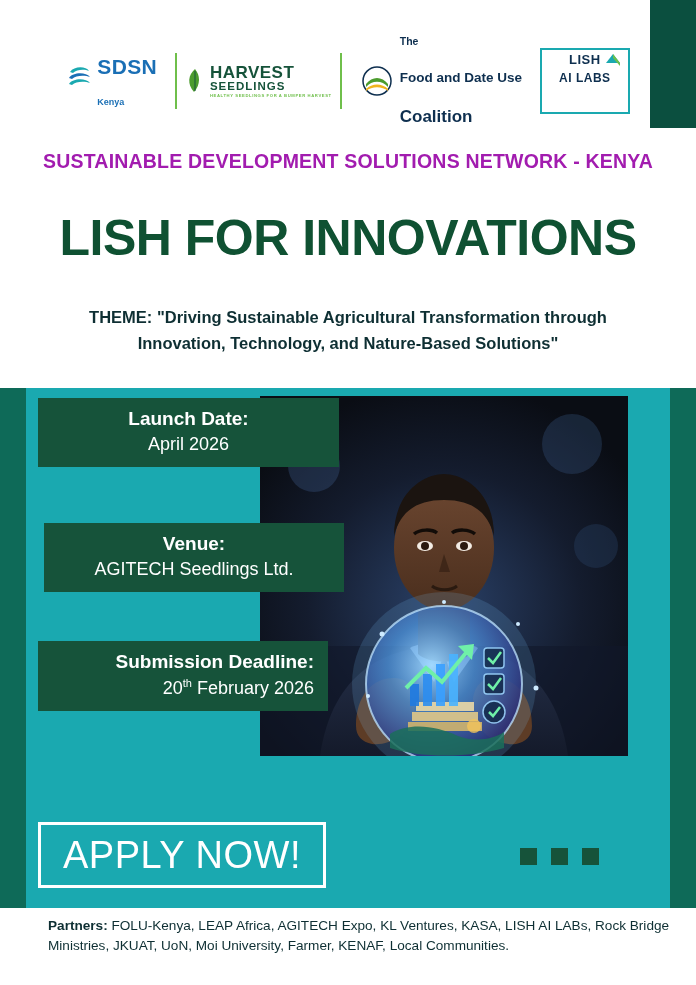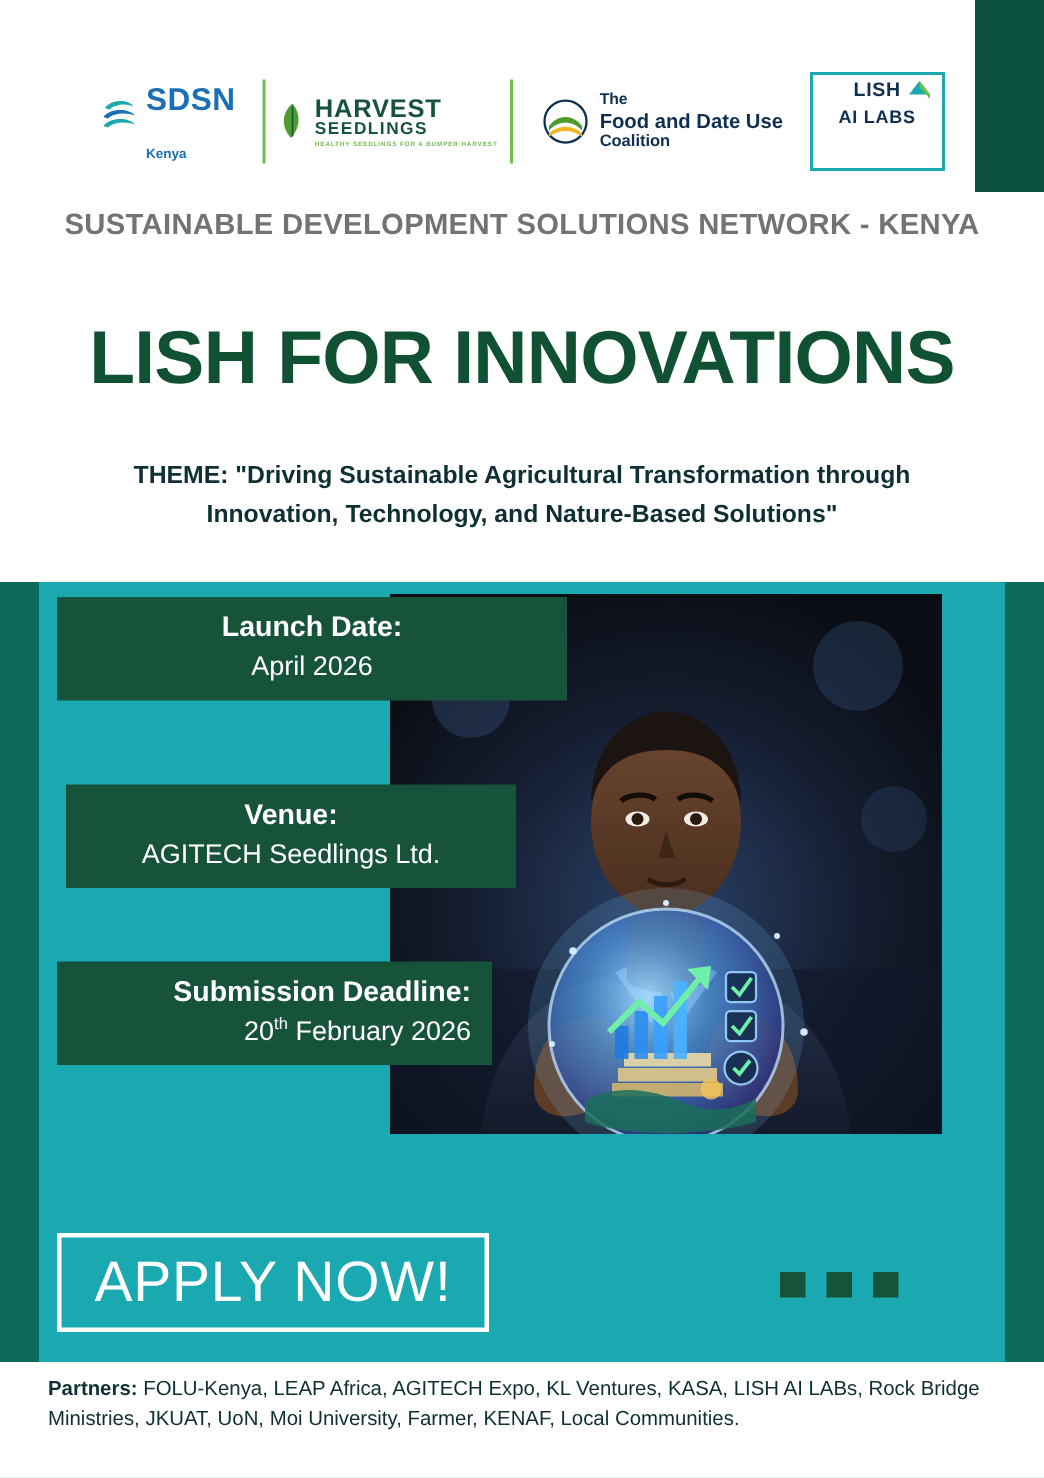--- a/index.html
+++ b/index.html
@@ -112,48 +112,48 @@
     align-items: center;
   }
   .agitech-leaf { width: 20px; height: 26px; }
   .agitech-text { display: flex; flex-direction: column; line-height: 1; }
   .agitech-title { font-size: 17px; font-weight: bold; color: #16533a; letter-spacing: 0.5px; }
   .agitech-sub { font-size: 11.5px; font-weight: bold; color: #16533a; letter-spacing: 1px; }
   .agitech-tag { font-size: 4.2px; color: #6fbf4b; letter-spacing: 0.6px; margin-top: 2px; font-weight: bold;}
 
   .logo-folu { flex-direction: row; align-items: center; gap: 6px; }
   .folu-mark { width: 34px; height: 30px; }
-  .folu-text { display: flex; flex-direction: column; line-height: 1.12; }
+  .folu-text { display: flex; flex-direction: column; line-height: 1.12; gap: 22px; }
   .folu-l1 { font-size: 10.5px; font-weight: bold; color: #0e2f4f; }
   .folu-l2 { font-size: 13.5px; font-weight: bold; color: #0e2f4f; }
-  .folu-l3 { font-size: 11px; font-weight: bold; color: #0e2f4f; }
+  .folu-l3 { font-size: 17px; font-weight: bold; color: #0e2f4f; }
 
   .logo-lish {
     border: 2px solid #1aa9b0;
     padding: 3px 7px;
     display: flex;
     flex-direction: column;
     align-items: center;
     line-height: 1.05;
   }
   .lish-row { display: flex; align-items: center; gap: 4px; padding-left: 20px; }
   .lish-title { font-size: 13px; font-weight: bold; color: #0e2f4f; letter-spacing: 0.5px; }
   .lish-mark { width: 16px; height: 14px; }
   .lish-sub { font-size: 12px; font-weight: bold; color: #0e2f4f; letter-spacing: 0.5px; }
 
   
   .org-name {
     position: absolute;
     left: 26px;
-    top: 137px;
+    top: 148px;
     width: 644px;
     text-align: center;
     font-size: 19.5px;
     font-weight: bold;
-    color: #737373;
+    color: #a21caf;
     letter-spacing: 0.2px;
     line-height: 1.35;
   }
   .main-title {
     position: absolute;
     left: 26px;
     top: 209px;
     width: 644px;
     text-align: center;
     font-size: 50px;
@@ -188,21 +188,21 @@
     line-height: 1.25;
   }
   .info-value {
     font-size: 18px;
     font-weight: normal;
     line-height: 1.3;
     margin-top: 2px;
   }
   .info-value sup { font-size: 11px; vertical-align: super; }
 
-  .block-launch { left: 38px; top: 398px; width: 340px; }
+  .block-launch { left: 38px; top: 398px; width: 301px; }
   .block-venue  { left: 44px; top: 523px; width: 300px; }
   .block-deadline { left: 38px; top: 641px; width: 290px; text-align: right; }
 
   
   .hero {
     position: absolute;
     left: 260px;
     top: 396px;
     width: 368px;
     height: 360px;
@@ -237,21 +237,21 @@
   }
   .dot {
     width: 17px;
     height: 17px;
     background: #16533a;
   }
 
   
   .partners {
     position: absolute;
-    left: 32px;
+    left: 48px;
     top: 916px;
     width: 646px;
     font-size: 13.6px;
     color: #0e2f33;
     line-height: 1.45;
   }
   .partners b { font-weight: bold; }
 </style>
 </head>
 <body>

